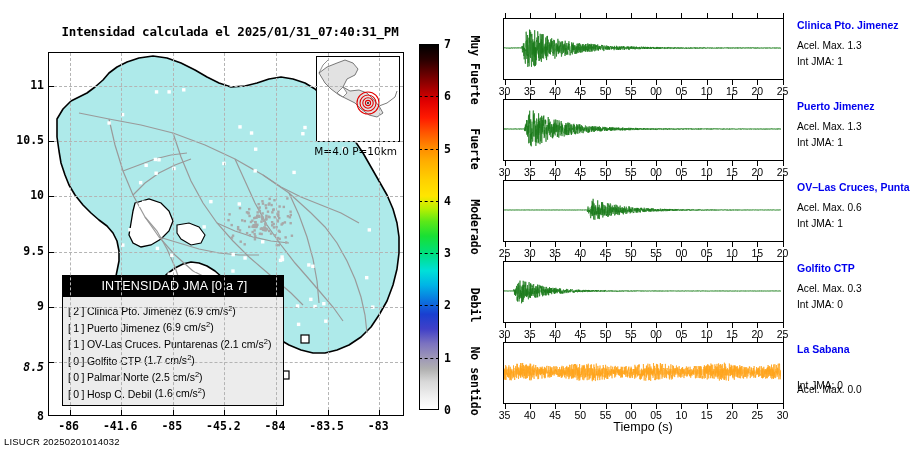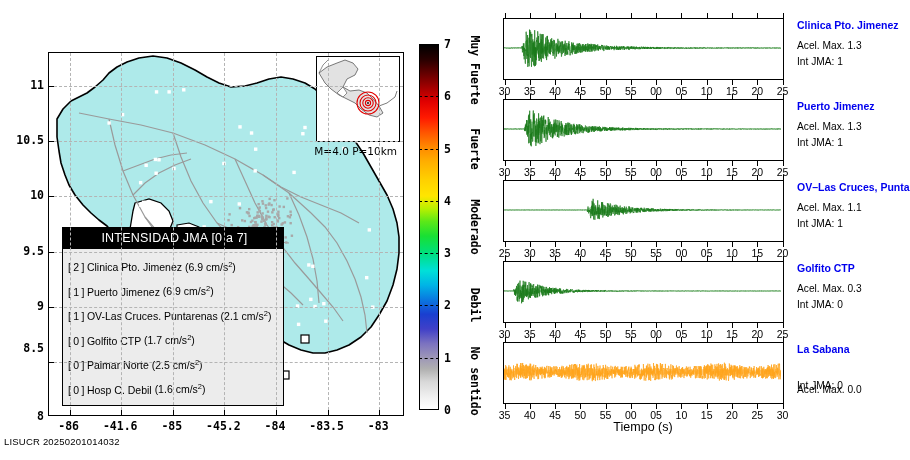--- a/index.html
+++ b/index.html
@@ -80,21 +80,21 @@
     background: #000; color: #fff;
     text-align: center;
     font-size: 12.5px; padding: 3px 0 4px 3px;
     letter-spacing: 0.2px;
     font-family: "Liberation Sans", sans-serif;
   }
   #legend-list { padding: 4px 5px 5px 5px; }
   .legend-row {
     font-family: "Liberation Sans", sans-serif;
     font-size: 10.5px; color: #000;
-    line-height: 22px; white-space: nowrap;
+    line-height: 14px; white-space: nowrap;
   }
   .legend-row .lvl { letter-spacing: -0.3px; }
   .legend-row sup { font-size: 7.5px; }
 
   
   #colorbar {
     position: absolute; left: 419px; top: 44px;
     width: 20px; height: 366px;
     border: 1.2px solid #000;
     background: linear-gradient(to top,
@@ -174,20 +174,21 @@
     transform: translateX(-50%);
     font-family: "Liberation Sans", sans-serif;
     font-size: 12.5px; color: #000;
   }
 </style>
 </head>
 <body>
 
 <div id="page">
 
+  <div id="map-title">Intensidad calculada el 2025/01/31_07:40:31_PM</div>
 
   <div id="map-frame">
     <svg id="map-svg" width="352" height="360" viewBox="0 0 352 360" style="position:absolute;left:0;top:0;">
         <path d="M8,66 L14,56 L22,48 L30,44 L38,40 L46,34 L54,27 L60,20 L68,14 L78,9 L90,5 L104,3 L118,5 L132,10 L146,17 L158,24 L170,30 L182,34 L196,33 L208,30 L220,26 L232,24 L244,26 L256,30 L266,36 L274,44 L282,54 L290,64 L298,76 L306,88 L314,100 L322,114 L330,128 L338,142 L344,156 L348,170 L350,184 L350,200 L348,216 L344,232 L338,248 L330,262 L322,274 L312,284 L300,292 L288,297 L276,300 L264,300 L252,297 L240,292 L228,285 L216,276 L206,266 L198,255 L190,244 L182,234 L174,225 L166,218 L158,213 L150,210 L142,209 L134,211 L126,215 L118,221 L110,228 L102,236 L96,244 L90,250 L84,254 L78,255 L72,252 L68,246 L66,238 L66,228 L68,218 L70,208 L70,198 L68,188 L64,180 L58,173 L50,167 L42,160 L34,152 L26,142 L20,132 L16,122 L12,110 L10,98 L8,84 Z" fill="#aeeaea" stroke="#000" stroke-width="1.6" stroke-linejoin="round"></path>
         <path d="M86,150 L100,146 L112,150 L120,158 L124,168 L120,178 L112,186 L102,192 L92,194 L84,190 L80,182 L82,170 L84,158 Z" fill="#ffffff" stroke="#000" stroke-width="1.3"></path>
         <path d="M128,172 L140,170 L150,174 L156,182 L152,190 L142,192 L132,186 L128,180 Z" fill="#ffffff" stroke="#000" stroke-width="1.1"></path>
         <path d="M30,60 L60,66 L92,72 L124,80 L156,92 L186,106 L214,122 L240,140 L262,160" fill="none" stroke="#9a9a9a" stroke-width="1.2"></path>
         <path d="M60,66 L66,92 L74,118 L84,142 L96,164 L110,184 L126,202 L144,218" fill="none" stroke="#9a9a9a" stroke-width="1.2"></path>
         <path d="M124,80 L132,104 L142,128 L154,150 L168,170 L184,188 L200,204" fill="none" stroke="#9a9a9a" stroke-width="1.2"></path>
         <path d="M186,106 L196,128 L206,150 L218,172 L232,192 L246,210 L260,226" fill="none" stroke="#9a9a9a" stroke-width="1.2"></path>
@@ -471,21 +472,21 @@
 
   <div id="map-ticks">
       <div class="tick-label-x" style="left: 68.6377px;">-86</div>
       <div class="tick-label-x" style="left: 120.232px;">-41.6</div>
       <div class="tick-label-x" style="left: 171.826px;">-85</div>
       <div class="tick-label-x" style="left: 223.42px;">-45.2</div>
       <div class="tick-label-x" style="left: 275.014px;">-84</div>
       <div class="tick-label-x" style="left: 326.609px;">-83.5</div>
       <div class="tick-label-x" style="left: 378.203px;">-83</div>
       <div class="tick-label-y" style="top: 416px;">8</div>
-      <div class="tick-label-y" style="top: 348px;">8.5</div>
+      <div class="tick-label-y" style="top: 367px; font-style: italic;">8.5</div>
       <div class="tick-label-y" style="top: 305.697px;">9</div>
       <div class="tick-label-y" style="top: 250.545px;">9.5</div>
       <div class="tick-label-y" style="top: 195.394px;">10</div>
       <div class="tick-label-y" style="top: 140.242px;">10.5</div>
       <div class="tick-label-y" style="top: 85.0909px;">11</div>
     </div>
 
   <div id="colorbar"></div>
   <div id="colorbar-labels">
       <div class="cb-num" style="top: 410px;">0</div>
@@ -650,21 +651,21 @@
       <div class="wf-xlabel" style="left: 580.318px; top: 247px;">40</div>
       <div class="wf-xlabel" style="left: 605.591px; top: 247px;">45</div>
       <div class="wf-xlabel" style="left: 630.864px; top: 247px;">50</div>
       <div class="wf-xlabel" style="left: 656.136px; top: 247px;">55</div>
       <div class="wf-xlabel" style="left: 681.409px; top: 247px;">00</div>
       <div class="wf-xlabel" style="left: 706.682px; top: 247px;">05</div>
       <div class="wf-xlabel" style="left: 731.955px; top: 247px;">10</div>
       <div class="wf-xlabel" style="left: 757.227px; top: 247px;">15</div>
       <div class="wf-xlabel" style="left: 782.5px; top: 247px;">20</div>
       <div class="wf-name" style="top: 181px;">OV–Las Cruces, Puntar</div>
-      <div class="wf-meta" style="top: 202px;">Acel. Max. 1.1</div>
+      <div class="wf-meta" style="top: 202px;">Acel. Max. 0.6</div>
       <div class="wf-meta" style="top: 218px;">Int JMA: 1</div>
       <div class="wf-panel" style="top: 261px; height: 62px;">
         <svg width="277" height="58" viewBox="0 0 277 58" style="display: block;">
           <path d="M0.0,29.1L0.2,29.0L0.4,29.0L0.6,29.0L0.8,28.9L1.0,29.0L1.2,28.9L1.4,29.0L1.6,28.9L1.8,29.0L2.0,29.1L2.2,29.0L2.4,28.9L2.6,29.1L2.8,28.9L3.0,29.1L3.2,29.1L3.4,29.0L3.6,29.0L3.8,29.0L4.0,29.0L4.2,29.1L4.4,29.0L4.6,29.0L4.8,29.0L4.9,28.9L5.1,29.0L5.3,28.9L5.5,29.0L5.7,28.9L5.9,28.9L6.1,29.0L6.3,29.1L6.5,29.0L6.7,29.0L6.9,28.9L7.1,29.0L7.3,29.0L7.5,29.0L7.7,29.1L7.9,29.0L8.1,29.1L8.3,29.1L8.5,29.0L8.7,29.0L8.9,29.0L9.1,29.1L9.3,29.0L9.5,28.9L9.7,29.3L9.9,29.8L10.1,29.1L10.3,28.7L10.5,29.1L10.7,29.8L10.9,30.4L11.1,28.1L11.3,27.3L11.5,26.4L11.7,30.5L11.9,27.4L12.1,31.3L12.3,30.3L12.5,26.6L12.7,30.9L12.9,25.2L13.1,26.1L13.3,31.6L13.5,29.1L13.7,25.6L13.9,31.2L14.1,29.1L14.3,27.7L14.5,31.6L14.7,24.9L14.8,27.3L15.0,23.4L15.2,28.9L15.4,24.0L15.6,34.4L15.8,30.3L16.0,23.5L16.2,29.1L16.4,29.3L16.6,30.5L16.8,28.0L17.0,23.7L17.2,31.8L17.4,25.0L17.6,31.0L17.8,33.5L18.0,24.8L18.2,29.7L18.4,31.0L18.6,30.4L18.8,24.6L19.0,24.7L19.2,25.0L19.4,25.8L19.6,33.0L19.8,27.7L20.0,27.4L20.2,29.1L20.4,28.5L20.6,33.4L20.8,31.3L21.0,33.0L21.2,27.4L21.4,33.1L21.6,25.8L21.8,26.3L22.0,33.1L22.2,27.5L22.4,30.2L22.6,32.0L22.8,33.2L23.0,29.0L23.2,31.0L23.4,29.4L23.6,25.8L23.8,32.6L24.0,31.0L24.2,32.7L24.4,29.2L24.6,28.1L24.7,32.3L24.9,26.8L25.1,31.3L25.3,30.0L25.5,28.8L25.7,27.5L25.9,26.9L26.1,31.7L26.3,27.5L26.5,30.9L26.7,31.1L26.9,28.6L27.1,26.2L27.3,29.8L27.5,26.9L27.7,26.3L27.9,28.5L28.1,30.0L28.3,27.2L28.5,26.5L28.7,29.4L28.9,32.2L29.1,32.2L29.3,31.6L29.5,31.8L29.7,31.2L29.9,29.3L30.1,28.5L30.3,26.2L30.5,25.9L30.7,30.5L30.9,30.5L31.1,27.0L31.3,27.7L31.5,30.2L31.7,28.3L31.9,27.4L32.1,26.9L32.3,28.3L32.5,30.7L32.7,31.8L32.9,29.7L33.1,27.3L33.3,26.8L33.5,30.3L33.7,27.8L33.9,28.0L34.1,28.0L34.3,28.2L34.5,27.2L34.6,29.0L34.8,30.8L35.0,31.5L35.2,31.2L35.4,30.5L35.6,28.4L35.8,30.1L36.0,29.6L36.2,28.0L36.4,27.6L36.6,29.5L36.8,30.0L37.0,29.9L37.2,29.0L37.4,30.0L37.6,27.3L37.8,26.7L38.0,28.7L38.2,27.1L38.4,28.5L38.6,27.1L38.8,30.4L39.0,30.5L39.2,28.7L39.4,29.1L39.6,29.0L39.8,29.8L40.0,29.0L40.2,28.2L40.4,30.7L40.6,29.9L40.8,28.5L41.0,30.2L41.2,27.3L41.4,29.0L41.6,30.5L41.8,28.8L42.0,29.5L42.2,28.0L42.4,28.7L42.6,27.9L42.8,28.8L43.0,29.5L43.2,30.9L43.4,28.1L43.6,30.2L43.8,28.3L44.0,27.3L44.2,30.2L44.4,29.1L44.5,28.1L44.7,29.2L44.9,27.7L45.1,30.3L45.3,28.9L45.5,27.5L45.7,29.9L45.9,30.7L46.1,28.8L46.3,30.6L46.5,28.4L46.7,30.2L46.9,30.3L47.1,29.6L47.3,29.6L47.5,28.6L47.7,28.6L47.9,30.1L48.1,29.3L48.3,29.8L48.5,28.0L48.7,28.1L48.9,29.5L49.1,29.1L49.3,28.2L49.5,30.5L49.7,27.5L49.9,29.8L50.1,29.9L50.3,29.1L50.5,28.2L50.7,29.4L50.9,28.6L51.1,28.8L51.3,29.3L51.5,29.2L51.7,27.8L51.9,28.3L52.1,29.2L52.3,30.2L52.5,28.0L52.7,27.9L52.9,27.8L53.1,28.5L53.3,30.1L53.5,30.1L53.7,28.6L53.9,29.5L54.1,28.9L54.3,29.6L54.4,28.0L54.6,29.2L54.8,29.5L55.0,29.4L55.2,28.3L55.4,28.3L55.6,30.0L55.8,28.5L56.0,29.6L56.2,30.1L56.4,29.8L56.6,28.5L56.8,28.2L57.0,29.6L57.2,29.9L57.4,28.5L57.6,29.9L57.8,29.2L58.0,28.6L58.2,28.2L58.4,28.4L58.6,28.3L58.8,29.3L59.0,28.7L59.2,28.3L59.4,29.0L59.6,29.3L59.8,28.1L60.0,28.7L60.2,29.6L60.4,28.1L60.6,28.5L60.8,29.8L61.0,28.7L61.2,29.0L61.4,29.4L61.6,28.4L61.8,28.5L62.0,29.0L62.2,29.1L62.4,28.3L62.6,29.2L62.8,29.9L63.0,28.7L63.2,28.4L63.4,28.4L63.6,28.8L63.8,28.5L64.0,29.3L64.2,28.7L64.3,29.3L64.5,29.2L64.7,28.8L64.9,28.8L65.1,29.4L65.3,28.4L65.5,28.3L65.7,29.3L65.9,28.2L66.1,28.4L66.3,28.7L66.5,29.2L66.7,28.7L66.9,28.6L67.1,28.6L67.3,28.5L67.5,28.4L67.7,29.0L67.9,29.1L68.1,29.0L68.3,29.2L68.5,29.5L68.7,29.7L68.9,28.9L69.1,29.5L69.3,29.0L69.5,28.5L69.7,29.7L69.9,29.6L70.1,29.7L70.3,28.6L70.5,28.6L70.7,28.9L70.9,29.4L71.1,28.8L71.3,29.7L71.5,28.7L71.7,28.6L71.9,29.5L72.1,28.9L72.3,28.8L72.5,29.0L72.7,29.0L72.9,28.4L73.1,29.2L73.3,29.3L73.5,29.2L73.7,29.1L73.9,29.1L74.1,28.9L74.2,29.0L74.4,28.5L74.6,29.2L74.8,29.2L75.0,29.0L75.2,28.9L75.4,29.0L75.6,29.2L75.8,28.6L76.0,28.6L76.2,28.8L76.4,28.6L76.6,28.6L76.8,29.1L77.0,28.6L77.2,29.5L77.4,29.3L77.6,28.8L77.8,28.6L78.0,29.0L78.2,29.4L78.4,29.0L78.6,29.1L78.8,28.9L79.0,29.4L79.2,29.0L79.4,28.9L79.6,28.8L79.8,29.2L80.0,29.4L80.2,29.2L80.4,29.1L80.6,28.5L80.8,29.4L81.0,29.2L81.2,28.6L81.4,28.9L81.6,29.1L81.8,29.1L82.0,28.7L82.2,29.2L82.4,28.8L82.6,28.7L82.8,28.5L83.0,28.7L83.2,28.5L83.4,29.2L83.6,29.4L83.8,28.8L84.0,29.4L84.1,29.1L84.3,28.7L84.5,29.3L84.7,28.9L84.9,28.9L85.1,29.4L85.3,29.4L85.5,29.2L85.7,29.0L85.9,28.9L86.1,29.2L86.3,29.2L86.5,28.9L86.7,29.3L86.9,28.8L87.1,28.8L87.3,28.9L87.5,29.1L87.7,29.0L87.9,28.7L88.1,29.2L88.3,28.7L88.5,29.2L88.7,29.0L88.9,29.1L89.1,29.0L89.3,28.9L89.5,28.9L89.7,29.1L89.9,28.8L90.1,29.0L90.3,29.2L90.5,28.8L90.7,29.0L90.9,28.7L91.1,28.9L91.3,28.9L91.5,29.0L91.7,28.7L91.9,29.0L92.1,28.7L92.3,29.2L92.5,28.8L92.7,29.2L92.9,29.2L93.1,28.9L93.3,28.8L93.5,29.0L93.7,28.9L93.9,29.0L94.0,29.0L94.2,29.0L94.4,28.7L94.6,28.7L94.8,29.2L95.0,29.3L95.2,28.9L95.4,29.3L95.6,29.0L95.8,29.1L96.0,29.2L96.2,29.0L96.4,28.7L96.6,29.0L96.8,28.8L97.0,28.8L97.2,29.1L97.4,28.9L97.6,29.3L97.8,28.8L98.0,28.9L98.2,29.0L98.4,29.1L98.6,28.8L98.8,28.9L99.0,28.8L99.2,28.7L99.4,29.2L99.6,29.1L99.8,28.9L100.0,28.8L100.2,29.1L100.4,28.8L100.6,29.2L100.8,29.2L101.0,28.8L101.2,28.9L101.4,29.0L101.6,29.1L101.8,29.0L102.0,28.8L102.2,28.9L102.4,29.2L102.6,29.1L102.8,29.1L103.0,29.1L103.2,29.1L103.4,29.1L103.6,29.2L103.8,29.2L103.9,29.2L104.1,28.9L104.3,29.2L104.5,28.9L104.7,28.9L104.9,29.1L105.1,29.0L105.3,29.0L105.5,29.0L105.7,29.1L105.9,28.9L106.1,28.8L106.3,28.9L106.5,28.8L106.7,28.8L106.9,29.0L107.1,29.2L107.3,29.2L107.5,29.0L107.7,28.8L107.9,29.2L108.1,29.1L108.3,29.0L108.5,29.1L108.7,28.8L108.9,28.8L109.1,28.9L109.3,29.0L109.5,29.2L109.7,29.1L109.9,29.0L110.1,29.2L110.3,28.8L110.5,29.1L110.7,29.2L110.9,28.9L111.1,28.9L111.3,28.9L111.5,29.2L111.7,29.1L111.9,29.1L112.1,29.1L112.3,29.2L112.5,28.9L112.7,29.2L112.9,28.8L113.1,29.2L113.3,29.2L113.5,29.0L113.7,28.9L113.8,29.0L114.0,28.9L114.2,29.0L114.4,29.0L114.6,29.1L114.8,29.0L115.0,28.9L115.2,29.1L115.4,28.9L115.6,28.9L115.8,28.8L116.0,29.0L116.2,29.1L116.4,29.1L116.6,29.2L116.8,29.1L117.0,28.9L117.2,29.1L117.4,29.1L117.6,28.8L117.8,29.0L118.0,28.9L118.2,28.9L118.4,29.2L118.6,29.1L118.8,29.1L119.0,28.9L119.2,29.2L119.4,29.0L119.6,28.9L119.8,28.8L120.0,28.8L120.2,28.9L120.4,29.0L120.6,29.1L120.8,29.0L121.0,29.1L121.2,28.8L121.4,29.0L121.6,28.9L121.8,29.1L122.0,29.0L122.2,28.9L122.4,29.1L122.6,28.9L122.8,28.9L123.0,29.0L123.2,29.1L123.4,29.0L123.6,29.0L123.7,29.0L123.9,29.0L124.1,29.1L124.3,29.1L124.5,29.0L124.7,29.0L124.9,28.9L125.1,29.1L125.3,29.1L125.5,29.0L125.7,28.9L125.9,29.1L126.1,29.1L126.3,29.1L126.5,29.0L126.7,29.0L126.9,29.0L127.1,29.0L127.3,28.9L127.5,29.1L127.7,29.1L127.9,29.1L128.1,29.0L128.3,29.0L128.5,29.1L128.7,29.0L128.9,29.1L129.1,29.1L129.3,29.0L129.5,29.0L129.7,28.9L129.9,29.1L130.1,29.0L130.3,29.0L130.5,28.9L130.7,28.9L130.9,29.1L131.1,28.9L131.3,29.1L131.5,28.9L131.7,29.0L131.9,28.9L132.1,29.0L132.3,28.9L132.5,28.9L132.7,29.0L132.9,29.0L133.1,29.1L133.3,28.9L133.5,28.9L133.6,29.0L133.8,28.9L134.0,29.1L134.2,29.0L134.4,29.0L134.6,29.0L134.8,28.9L135.0,28.9L135.2,28.9L135.4,29.1L135.6,29.1L135.8,28.9L136.0,29.1L136.2,29.0L136.4,29.0L136.6,29.1L136.8,29.1L137.0,29.0L137.2,29.1L137.4,29.1L137.6,29.0L137.8,28.9L138.0,29.1L138.2,28.9L138.4,28.9L138.6,29.0L138.8,29.1L139.0,28.9L139.2,28.9L139.4,29.1L139.6,29.0L139.8,28.9L140.0,28.9L140.2,28.9L140.4,29.0L140.6,28.9L140.8,29.0L141.0,29.1L141.2,28.9L141.4,29.1L141.6,29.0L141.8,28.9L142.0,29.1L142.2,29.0L142.4,29.1L142.6,29.1L142.8,29.0L143.0,29.1L143.2,29.0L143.4,29.0L143.5,28.9L143.7,28.9L143.9,29.1L144.1,28.9L144.3,29.1L144.5,29.1L144.7,29.0L144.9,29.0L145.1,28.9L145.3,29.1L145.5,29.0L145.7,29.1L145.9,29.0L146.1,29.1L146.3,29.0L146.5,29.0L146.7,28.9L146.9,29.0L147.1,29.1L147.3,29.0L147.5,29.0L147.7,29.0L147.9,29.1L148.1,29.1L148.3,29.1L148.5,28.9L148.7,29.0L148.9,28.9L149.1,29.1L149.3,29.0L149.5,29.0L149.7,29.1L149.9,29.1L150.1,29.1L150.3,29.0L150.5,29.1L150.7,29.0L150.9,28.9L151.1,28.9L151.3,29.0L151.5,28.9L151.7,29.1L151.9,28.9L152.1,28.9L152.3,29.0L152.5,28.9L152.7,29.0L152.9,29.0L153.1,29.0L153.3,29.1L153.4,28.9L153.6,29.1L153.8,29.1L154.0,28.9L154.2,29.0L154.4,28.9L154.6,29.0L154.8,29.0L155.0,29.0L155.2,29.1L155.4,29.0L155.6,28.9L155.8,29.1L156.0,29.1L156.2,29.1L156.4,29.0L156.6,28.9L156.8,29.0L157.0,29.1L157.2,29.1L157.4,29.0L157.6,28.9L157.8,29.0L158.0,29.0L158.2,29.0L158.4,28.9L158.6,29.0L158.8,29.0L159.0,28.9L159.2,28.9L159.4,29.0L159.6,29.0L159.8,29.0L160.0,29.0L160.2,29.0L160.4,29.1L160.6,28.9L160.8,29.0L161.0,29.0L161.2,29.0L161.4,29.0L161.6,28.9L161.8,29.0L162.0,28.9L162.2,29.1L162.4,29.1L162.6,29.1L162.8,28.9L163.0,29.0L163.2,29.0L163.3,29.0L163.5,29.1L163.7,29.0L163.9,29.0L164.1,28.9L164.3,28.9L164.5,28.9L164.7,28.9L164.9,29.1L165.1,29.0L165.3,29.0L165.5,29.0L165.7,29.1L165.9,28.9L166.1,29.1L166.3,29.0L166.5,28.9L166.7,29.1L166.9,29.0L167.1,29.0L167.3,28.9L167.5,29.0L167.7,29.0L167.9,29.1L168.1,29.0L168.3,29.0L168.5,29.1L168.7,29.0L168.9,29.0L169.1,29.0L169.3,29.1L169.5,29.1L169.7,29.0L169.9,29.0L170.1,29.0L170.3,29.1L170.5,29.0L170.7,29.1L170.9,29.0L171.1,29.1L171.3,29.0L171.5,29.0L171.7,28.9L171.9,29.1L172.1,28.9L172.3,29.0L172.5,29.1L172.7,29.1L172.9,29.1L173.1,28.9L173.2,29.0L173.4,28.9L173.6,29.0L173.8,29.0L174.0,29.0L174.2,28.9L174.4,29.0L174.6,29.0L174.8,29.0L175.0,29.0L175.2,29.0L175.4,29.0L175.6,29.1L175.8,29.0L176.0,29.0L176.2,29.0L176.4,29.0L176.6,29.1L176.8,28.9L177.0,28.9L177.2,29.1L177.4,29.0L177.6,29.1L177.8,29.0L178.0,29.1L178.2,29.1L178.4,29.0L178.6,28.9L178.8,28.9L179.0,29.0L179.2,29.0L179.4,29.0L179.6,29.0L179.8,28.9L180.0,29.0L180.2,29.1L180.4,29.0L180.6,29.1L180.8,29.1L181.0,29.0L181.2,28.9L181.4,29.0L181.6,29.1L181.8,29.1L182.0,29.0L182.2,29.0L182.4,29.0L182.6,29.0L182.8,29.1L183.0,28.9L183.1,28.9L183.3,29.0L183.5,29.1L183.7,28.9L183.9,28.9L184.1,28.9L184.3,29.1L184.5,28.9L184.7,28.9L184.9,28.9L185.1,28.9L185.3,28.9L185.5,29.0L185.7,29.1L185.9,29.1L186.1,29.0L186.3,29.0L186.5,29.1L186.7,28.9L186.9,29.1L187.1,29.0L187.3,29.0L187.5,29.0L187.7,29.0L187.9,28.9L188.1,29.0L188.3,29.0L188.5,29.1L188.7,29.1L188.9,29.0L189.1,29.1L189.3,28.9L189.5,29.0L189.7,29.1L189.9,29.0L190.1,29.0L190.3,29.1L190.5,29.0L190.7,29.1L190.9,29.0L191.1,29.0L191.3,29.0L191.5,29.1L191.7,29.0L191.9,29.0L192.1,29.0L192.3,28.9L192.5,29.0L192.7,29.0L192.9,29.1L193.0,29.0L193.2,28.9L193.4,29.0L193.6,29.0L193.8,29.1L194.0,29.0L194.2,29.0L194.4,28.9L194.6,29.0L194.8,29.0L195.0,28.9L195.2,29.0L195.4,29.0L195.6,28.9L195.8,29.1L196.0,29.0L196.2,29.0L196.4,29.0L196.6,29.1L196.8,29.0L197.0,29.0L197.2,29.1L197.4,29.0L197.6,29.0L197.8,29.0L198.0,29.0L198.2,29.0L198.4,29.0L198.6,29.0L198.8,29.0L199.0,29.0L199.2,29.1L199.4,29.0L199.6,29.0L199.8,29.0L200.0,29.0L200.2,29.0L200.4,29.0L200.6,29.0L200.8,29.0L201.0,29.1L201.2,29.0L201.4,29.0L201.6,28.9L201.8,28.9L202.0,28.9L202.2,29.0L202.4,29.0L202.6,29.0L202.8,29.0L202.9,29.1L203.1,29.0L203.3,29.0L203.5,29.0L203.7,29.0L203.9,29.0L204.1,29.1L204.3,29.1L204.5,28.9L204.7,29.0L204.9,28.9L205.1,29.1L205.3,29.0L205.5,29.1L205.7,29.0L205.9,29.1L206.1,29.0L206.3,28.9L206.5,29.0L206.7,29.0L206.9,29.1L207.1,29.0L207.3,29.0L207.5,29.0L207.7,29.0L207.9,29.0L208.1,28.9L208.3,29.0L208.5,29.0L208.7,29.0L208.9,29.0L209.1,29.0L209.3,29.0L209.5,29.1L209.7,29.0L209.9,29.0L210.1,28.9L210.3,29.1L210.5,29.0L210.7,29.0L210.9,29.0L211.1,29.0L211.3,29.0L211.5,29.0L211.7,29.0L211.9,29.0L212.1,28.9L212.3,29.0L212.5,29.0L212.7,29.0L212.8,29.0L213.0,28.9L213.2,29.0L213.4,29.0L213.6,29.0L213.8,29.0L214.0,29.0L214.2,29.0L214.4,29.0L214.6,29.0L214.8,29.0L215.0,28.9L215.2,28.9L215.4,28.9L215.6,29.0L215.8,29.1L216.0,28.9L216.2,29.1L216.4,29.0L216.6,29.0L216.8,29.0L217.0,29.0L217.2,29.0L217.4,28.9L217.6,29.0L217.8,29.0L218.0,29.0L218.2,28.9L218.4,29.0L218.6,29.1L218.8,29.1L219.0,29.0L219.2,29.0L219.4,29.0L219.6,29.1L219.8,28.9L220.0,29.0L220.2,29.0L220.4,29.0L220.6,29.0L220.8,29.0L221.0,29.0L221.2,29.1L221.4,29.0L221.6,29.1L221.8,29.0L222.0,29.0L222.2,29.0L222.4,29.0L222.6,29.0L222.7,29.1L222.9,28.9L223.1,29.0L223.3,29.1L223.5,29.1L223.7,29.0L223.9,28.9L224.1,29.0L224.3,29.1L224.5,29.0L224.7,29.0L224.9,29.1L225.1,29.0L225.3,29.0L225.5,29.1L225.7,29.0L225.9,29.0L226.1,29.0L226.3,28.9L226.5,28.9L226.7,29.0L226.9,29.0L227.1,29.0L227.3,29.0L227.5,29.0L227.7,29.0L227.9,29.0L228.1,28.9L228.3,28.9L228.5,29.0L228.7,28.9L228.9,29.1L229.1,28.9L229.3,28.9L229.5,29.0L229.7,29.0L229.9,29.0L230.1,29.0L230.3,29.0L230.5,29.0L230.7,29.0L230.9,29.1L231.1,29.0L231.3,29.0L231.5,29.0L231.7,28.9L231.9,29.0L232.1,28.9L232.3,28.9L232.5,28.9L232.6,29.1L232.8,29.1L233.0,28.9L233.2,29.0L233.4,28.9L233.6,28.9L233.8,29.0L234.0,29.0L234.2,29.0L234.4,29.1L234.6,29.1L234.8,28.9L235.0,29.0L235.2,28.9L235.4,29.0L235.6,29.0L235.8,29.0L236.0,29.1L236.2,29.0L236.4,29.0L236.6,29.0L236.8,29.0L237.0,29.0L237.2,28.9L237.4,29.0L237.6,29.0L237.8,29.0L238.0,29.1L238.2,29.1L238.4,29.1L238.6,29.0L238.8,28.9L239.0,29.0L239.2,29.0L239.4,28.9L239.6,29.0L239.8,29.1L240.0,28.9L240.2,29.0L240.4,29.0L240.6,29.0L240.8,29.1L241.0,28.9L241.2,28.9L241.4,29.0L241.6,28.9L241.8,29.0L242.0,29.0L242.2,29.0L242.4,28.9L242.5,29.0L242.7,29.0L242.9,29.1L243.1,28.9L243.3,29.0L243.5,29.1L243.7,29.1L243.9,29.0L244.1,29.0L244.3,29.1L244.5,29.0L244.7,29.0L244.9,29.0L245.1,29.0L245.3,29.0L245.5,29.1L245.7,29.0L245.9,29.0L246.1,29.0L246.3,29.0L246.5,29.0L246.7,29.0L246.9,28.9L247.1,29.1L247.3,28.9L247.5,29.1L247.7,29.1L247.9,28.9L248.1,28.9L248.3,29.0L248.5,29.0L248.7,29.0L248.9,29.0L249.1,29.1L249.3,29.0L249.5,29.0L249.7,29.0L249.9,29.0L250.1,29.0L250.3,28.9L250.5,29.0L250.7,28.9L250.9,29.0L251.1,29.0L251.3,29.0L251.5,29.0L251.7,29.0L251.9,28.9L252.1,29.0L252.3,29.1L252.4,29.0L252.6,29.0L252.8,29.0L253.0,29.0L253.2,29.0L253.4,29.0L253.6,29.0L253.8,29.1L254.0,29.0L254.2,29.0L254.4,29.0L254.6,29.0L254.8,29.0L255.0,29.0L255.2,29.0L255.4,28.9L255.6,29.0L255.8,29.1L256.0,29.0L256.2,29.0L256.4,29.1L256.6,28.9L256.8,29.1L257.0,28.9L257.2,28.9L257.4,29.0L257.6,29.1L257.8,29.0L258.0,29.1L258.2,29.1L258.4,29.0L258.6,29.1L258.8,29.0L259.0,28.9L259.2,29.0L259.4,29.0L259.6,29.1L259.8,29.0L260.0,29.0L260.2,29.1L260.4,28.9L260.6,29.0L260.8,29.0L261.0,29.0L261.2,29.1L261.4,29.0L261.6,29.0L261.8,28.9L262.0,29.0L262.2,29.0L262.3,29.0L262.5,29.1L262.7,28.9L262.9,29.0L263.1,29.0L263.3,29.0L263.5,29.0L263.7,28.9L263.9,29.1L264.1,29.0L264.3,29.1L264.5,29.0L264.7,29.0L264.9,29.0L265.1,29.0L265.3,29.0L265.5,29.1L265.7,29.0L265.9,29.0L266.1,29.0L266.3,29.1L266.5,28.9L266.7,29.0L266.9,29.1L267.1,29.0L267.3,29.0L267.5,29.0L267.7,29.0L267.9,29.1L268.1,29.1L268.3,29.0L268.5,29.0L268.7,29.1L268.9,29.0L269.1,29.0L269.3,29.0L269.5,28.9L269.7,29.1L269.9,29.0L270.1,28.9L270.3,28.9L270.5,29.0L270.7,29.1L270.9,29.0L271.1,29.1L271.3,29.1L271.5,28.9L271.7,29.0L271.9,29.0L272.1,29.0L272.2,29.0L272.4,28.9L272.6,29.0L272.8,29.0L273.0,28.9L273.2,29.0L273.4,29.0L273.6,29.0L273.8,29.0L274.0,28.9L274.2,29.0L274.4,29.0L274.6,29.1L274.8,29.1L275.0,29.0L275.2,29.0L275.4,29.0L275.6,29.0L275.8,29.0L276.0,29.0L276.2,29.0L276.4,29.1L276.6,29.1L276.8,29.1L277.0,29.0" fill="none" stroke="#7fbf7f" stroke-width="0.8"></path>
           <path d="M0.0,29.2L0.2,28.9L0.4,28.8L0.6,29.2L0.8,28.8L1.0,28.8L1.2,28.8L1.4,29.1L1.6,29.1L1.8,29.1L2.0,28.9L2.2,29.0L2.4,28.9L2.6,29.0L2.8,29.1L3.0,28.8L3.2,29.1L3.4,29.1L3.6,29.0L3.8,29.2L4.0,29.0L4.2,29.1L4.4,29.1L4.6,29.1L4.8,29.1L4.9,29.0L5.1,29.0L5.3,28.8L5.5,29.0L5.7,28.9L5.9,29.2L6.1,29.0L6.3,29.0L6.5,28.8L6.7,29.1L6.9,29.1L7.1,29.1L7.3,28.9L7.5,28.8L7.7,29.1L7.9,29.1L8.1,28.8L8.3,28.8L8.5,29.1L8.7,29.1L8.9,29.0L9.1,29.2L9.3,29.0L9.5,28.9L9.7,27.3L9.9,28.1L10.1,29.0L10.3,28.4L10.5,32.7L10.7,28.2L10.9,28.3L11.1,32.6L11.3,27.3L11.5,33.9L11.7,28.7L11.9,32.8L12.1,31.1L12.3,28.8L12.5,23.9L12.7,31.1L12.9,31.0L13.1,38.6L13.3,35.0L13.5,39.5L13.7,21.9L13.9,30.9L14.1,35.3L14.3,31.7L14.5,25.9L14.7,20.8L14.8,31.1L15.0,39.5L15.2,33.6L15.4,37.0L15.6,30.1L15.8,25.3L16.0,18.6L16.2,34.4L16.4,27.9L16.6,33.3L16.8,36.2L17.0,29.1L17.2,35.5L17.4,31.1L17.6,41.3L17.8,27.1L18.0,24.6L18.2,26.9L18.4,39.7L18.6,28.8L18.8,22.8L19.0,40.0L19.2,18.8L19.4,21.8L19.6,37.5L19.8,23.0L20.0,23.9L20.2,27.5L20.4,35.6L20.6,27.5L20.8,19.6L21.0,24.8L21.2,22.7L21.4,27.9L21.6,34.0L21.8,19.8L22.0,32.9L22.2,34.8L22.4,34.9L22.6,27.7L22.8,34.7L23.0,26.6L23.2,34.2L23.4,23.7L23.6,23.0L23.8,32.7L24.0,29.3L24.2,36.1L24.4,37.3L24.6,36.2L24.7,32.4L24.9,21.4L25.1,20.1L25.3,24.3L25.5,35.0L25.7,30.0L25.9,36.0L26.1,33.3L26.3,21.6L26.5,35.9L26.7,21.4L26.9,32.2L27.1,27.4L27.3,33.9L27.5,29.8L27.7,33.5L27.9,22.6L28.1,25.1L28.3,23.8L28.5,31.8L28.7,25.9L28.9,27.1L29.1,33.9L29.3,30.6L29.5,22.9L29.7,22.0L29.9,27.1L30.1,31.9L30.3,30.7L30.5,29.0L30.7,35.2L30.9,26.2L31.1,29.0L31.3,35.6L31.5,24.4L31.7,24.3L31.9,25.7L32.1,35.6L32.3,28.1L32.5,31.4L32.7,24.3L32.9,24.9L33.1,31.0L33.3,34.9L33.5,22.6L33.7,35.4L33.9,33.1L34.1,25.5L34.3,31.2L34.5,28.6L34.6,28.2L34.8,27.8L35.0,22.8L35.2,26.0L35.4,26.9L35.6,34.3L35.8,31.2L36.0,23.6L36.2,26.6L36.4,23.8L36.6,24.8L36.8,26.0L37.0,25.7L37.2,24.0L37.4,30.7L37.6,25.1L37.8,32.6L38.0,26.4L38.2,23.8L38.4,24.9L38.6,34.3L38.8,31.1L39.0,30.0L39.2,33.4L39.4,24.6L39.6,28.9L39.8,27.1L40.0,33.1L40.2,28.2L40.4,28.3L40.6,30.2L40.8,29.2L41.0,24.9L41.2,33.4L41.4,27.3L41.6,27.3L41.8,33.1L42.0,27.6L42.2,33.4L42.4,26.6L42.6,24.9L42.8,30.4L43.0,30.6L43.2,31.7L43.4,31.1L43.6,27.2L43.8,30.9L44.0,26.1L44.2,33.0L44.4,29.5L44.5,28.4L44.7,33.3L44.9,29.7L45.1,26.5L45.3,31.0L45.5,25.1L45.7,30.7L45.9,25.9L46.1,26.1L46.3,27.1L46.5,31.1L46.7,26.6L46.9,28.1L47.1,26.0L47.3,30.8L47.5,26.0L47.7,32.2L47.9,29.0L48.1,27.7L48.3,27.9L48.5,28.6L48.7,29.5L48.9,25.8L49.1,26.8L49.3,26.5L49.5,30.3L49.7,29.6L49.9,27.1L50.1,30.0L50.3,32.0L50.5,26.1L50.7,29.9L50.9,31.7L51.1,26.4L51.3,30.6L51.5,29.1L51.7,31.1L51.9,25.8L52.1,29.8L52.3,27.6L52.5,30.1L52.7,29.5L52.9,26.8L53.1,31.2L53.3,30.7L53.5,27.9L53.7,28.1L53.9,27.0L54.1,28.6L54.3,27.6L54.4,29.1L54.6,29.2L54.8,29.7L55.0,28.5L55.2,28.1L55.4,26.5L55.6,30.9L55.8,27.3L56.0,26.3L56.2,31.7L56.4,28.7L56.6,26.8L56.8,31.4L57.0,30.1L57.2,30.7L57.4,31.3L57.6,29.2L57.8,29.5L58.0,31.5L58.2,30.2L58.4,29.3L58.6,31.5L58.8,30.8L59.0,29.8L59.2,31.4L59.4,27.5L59.6,27.7L59.8,28.3L60.0,29.0L60.2,29.2L60.4,30.0L60.6,28.8L60.8,31.2L61.0,29.1L61.2,28.1L61.4,27.9L61.6,29.0L61.8,28.5L62.0,30.4L62.2,30.7L62.4,28.1L62.6,26.9L62.8,30.2L63.0,31.1L63.2,30.1L63.4,28.9L63.6,27.4L63.8,27.1L64.0,29.8L64.2,29.0L64.3,29.3L64.5,30.7L64.7,30.1L64.9,28.8L65.1,29.7L65.3,29.4L65.5,29.5L65.7,28.4L65.9,30.3L66.1,29.9L66.3,30.0L66.5,27.1L66.7,29.3L66.9,29.7L67.1,29.5L67.3,28.9L67.5,29.1L67.7,27.8L67.9,27.2L68.1,27.4L68.3,27.2L68.5,28.3L68.7,28.8L68.9,30.2L69.1,30.6L69.3,28.9L69.5,29.7L69.7,30.5L69.9,29.2L70.1,30.2L70.3,30.7L70.5,30.0L70.7,29.5L70.9,29.9L71.1,28.3L71.3,28.5L71.5,29.5L71.7,30.0L71.9,28.2L72.1,29.6L72.3,27.8L72.5,29.6L72.7,29.2L72.9,29.4L73.1,29.7L73.3,29.6L73.5,30.3L73.7,28.3L73.9,27.7L74.1,29.0L74.2,30.0L74.4,29.0L74.6,27.7L74.8,29.3L75.0,27.9L75.2,29.9L75.4,28.4L75.6,29.8L75.8,27.9L76.0,28.1L76.2,29.1L76.4,30.1L76.6,29.5L76.8,29.7L77.0,29.9L77.2,29.7L77.4,29.7L77.6,30.0L77.8,28.6L78.0,29.6L78.2,29.0L78.4,28.6L78.6,30.2L78.8,28.5L79.0,29.0L79.2,28.2L79.4,27.9L79.6,28.8L79.8,29.7L80.0,28.1L80.2,28.4L80.4,29.8L80.6,29.3L80.8,28.5L81.0,29.7L81.2,28.3L81.4,27.9L81.6,28.8L81.8,29.6L82.0,28.9L82.2,29.5L82.4,28.5L82.6,28.0L82.8,28.6L83.0,28.1L83.2,28.9L83.4,28.2L83.6,29.8L83.8,29.8L84.0,29.7L84.1,28.4L84.3,28.1L84.5,28.0L84.7,29.6L84.9,28.0L85.1,29.7L85.3,29.5L85.5,28.6L85.7,28.1L85.9,29.5L86.1,28.8L86.3,29.6L86.5,28.8L86.7,29.1L86.9,29.6L87.1,29.8L87.3,28.5L87.5,29.3L87.7,29.5L87.9,28.2L88.1,28.4L88.3,29.1L88.5,29.4L88.7,28.3L88.9,29.2L89.1,29.6L89.3,28.2L89.5,29.0L89.7,28.3L89.9,28.6L90.1,28.9L90.3,29.6L90.5,29.5L90.7,29.1L90.9,28.7L91.1,29.4L91.3,28.2L91.5,28.8L91.7,28.2L91.9,29.4L92.1,28.2L92.3,28.7L92.5,29.4L92.7,28.2L92.9,29.5L93.1,29.1L93.3,29.6L93.5,28.6L93.7,28.5L93.9,28.9L94.0,28.3L94.2,29.5L94.4,29.1L94.6,28.3L94.8,28.6L95.0,28.7L95.2,28.9L95.4,29.2L95.6,29.1L95.8,29.1L96.0,29.0L96.2,29.7L96.4,28.7L96.6,28.3L96.8,29.7L97.0,29.3L97.2,28.4L97.4,29.1L97.6,28.8L97.8,28.7L98.0,29.1L98.2,29.4L98.4,29.6L98.6,29.2L98.8,28.4L99.0,28.7L99.2,29.3L99.4,29.2L99.6,29.3L99.8,29.4L100.0,28.5L100.2,29.6L100.4,28.7L100.6,29.4L100.8,28.4L101.0,29.4L101.2,28.4L101.4,28.9L101.6,28.4L101.8,28.5L102.0,29.1L102.2,28.9L102.4,29.2L102.6,29.3L102.8,29.5L103.0,29.4L103.2,29.1L103.4,29.2L103.6,29.0L103.8,28.8L103.9,29.3L104.1,28.9L104.3,28.7L104.5,28.6L104.7,29.0L104.9,29.4L105.1,29.2L105.3,29.5L105.5,29.3L105.7,28.5L105.9,28.9L106.1,29.0L106.3,28.7L106.5,28.7L106.7,29.3L106.9,29.2L107.1,29.4L107.3,29.2L107.5,28.5L107.7,29.2L107.9,29.2L108.1,29.3L108.3,28.7L108.5,29.4L108.7,29.4L108.9,28.7L109.1,28.8L109.3,29.1L109.5,29.0L109.7,29.2L109.9,29.0L110.1,29.0L110.3,29.4L110.5,28.9L110.7,28.8L110.9,28.7L111.1,28.6L111.3,28.6L111.5,29.0L111.7,29.4L111.9,29.4L112.1,29.4L112.3,29.1L112.5,29.4L112.7,28.7L112.9,29.4L113.1,29.0L113.3,29.5L113.5,29.5L113.7,29.4L113.8,29.3L114.0,29.4L114.2,28.9L114.4,29.1L114.6,29.0L114.8,29.3L115.0,29.0L115.2,29.4L115.4,28.9L115.6,29.0L115.8,28.6L116.0,29.3L116.2,28.8L116.4,29.3L116.6,28.9L116.8,29.1L117.0,29.3L117.2,29.3L117.4,29.3L117.6,29.2L117.8,28.7L118.0,29.1L118.2,28.8L118.4,28.6L118.6,29.0L118.8,29.3L119.0,28.9L119.2,29.3L119.4,28.9L119.6,29.3L119.8,28.8L120.0,28.8L120.2,28.7L120.4,29.0L120.6,29.1L120.8,28.9L121.0,29.3L121.2,29.2L121.4,29.0L121.6,28.7L121.8,28.9L122.0,28.8L122.2,28.7L122.4,29.0L122.6,29.2L122.8,29.3L123.0,28.6L123.2,28.7L123.4,28.9L123.6,29.3L123.7,29.2L123.9,28.7L124.1,28.7L124.3,29.3L124.5,28.8L124.7,29.0L124.9,28.9L125.1,29.3L125.3,28.9L125.5,29.2L125.7,29.0L125.9,29.3L126.1,29.0L126.3,29.1L126.5,28.7L126.7,28.9L126.9,29.1L127.1,28.9L127.3,28.7L127.5,29.3L127.7,28.7L127.9,28.8L128.1,29.3L128.3,29.3L128.5,29.1L128.7,29.3L128.9,29.2L129.1,28.7L129.3,29.1L129.5,28.9L129.7,28.7L129.9,28.8L130.1,29.3L130.3,29.0L130.5,28.7L130.7,29.3L130.9,28.9L131.1,29.1L131.3,29.1L131.5,29.1L131.7,28.7L131.9,28.9L132.1,29.3L132.3,28.8L132.5,28.7L132.7,29.0L132.9,29.2L133.1,29.1L133.3,29.1L133.5,29.0L133.6,28.7L133.8,29.0L134.0,28.8L134.2,29.0L134.4,28.8L134.6,29.0L134.8,29.1L135.0,28.9L135.2,29.1L135.4,28.8L135.6,28.9L135.8,28.9L136.0,28.7L136.2,28.9L136.4,29.2L136.6,28.8L136.8,28.9L137.0,28.8L137.2,28.8L137.4,29.3L137.6,28.9L137.8,28.7L138.0,28.8L138.2,29.2L138.4,28.8L138.6,28.9L138.8,29.1L139.0,28.9L139.2,29.2L139.4,28.8L139.6,29.1L139.8,29.1L140.0,29.2L140.2,29.0L140.4,29.0L140.6,29.2L140.8,29.1L141.0,28.8L141.2,29.1L141.4,29.1L141.6,28.8L141.8,28.8L142.0,29.1L142.2,28.9L142.4,29.1L142.6,29.2L142.8,29.2L143.0,28.9L143.2,29.2L143.4,29.2L143.5,29.1L143.7,29.1L143.9,28.8L144.1,29.1L144.3,29.2L144.5,28.9L144.7,29.0L144.9,28.9L145.1,28.9L145.3,28.9L145.5,28.8L145.7,28.7L145.9,28.9L146.1,29.2L146.3,29.2L146.5,29.1L146.7,29.0L146.9,29.0L147.1,28.9L147.3,28.9L147.5,29.0L147.7,28.9L147.9,29.1L148.1,28.9L148.3,28.7L148.5,29.0L148.7,29.1L148.9,28.8L149.1,28.9L149.3,29.3L149.5,28.8L149.7,28.9L149.9,29.1L150.1,29.1L150.3,29.0L150.5,28.8L150.7,29.2L150.9,28.7L151.1,29.1L151.3,28.9L151.5,28.7L151.7,29.2L151.9,29.1L152.1,28.9L152.3,29.1L152.5,28.9L152.7,29.2L152.9,28.9L153.1,28.8L153.3,29.2L153.4,28.9L153.6,29.1L153.8,29.1L154.0,29.1L154.2,29.1L154.4,29.0L154.6,29.2L154.8,28.8L155.0,29.1L155.2,29.1L155.4,28.8L155.6,28.8L155.8,29.3L156.0,29.2L156.2,28.8L156.4,29.0L156.6,29.0L156.8,28.8L157.0,29.2L157.2,29.0L157.4,29.2L157.6,29.2L157.8,28.9L158.0,29.2L158.2,28.8L158.4,29.2L158.6,29.0L158.8,28.9L159.0,29.0L159.2,29.2L159.4,28.8L159.6,29.0L159.8,29.1L160.0,29.1L160.2,29.2L160.4,29.2L160.6,29.0L160.8,29.2L161.0,29.2L161.2,29.1L161.4,29.0L161.6,29.0L161.8,28.9L162.0,29.1L162.2,28.8L162.4,28.9L162.6,28.9L162.8,29.1L163.0,28.9L163.2,29.2L163.3,28.9L163.5,28.9L163.7,28.9L163.9,29.2L164.1,28.8L164.3,29.0L164.5,29.2L164.7,29.0L164.9,29.2L165.1,29.1L165.3,29.1L165.5,28.8L165.7,29.0L165.9,28.8L166.1,28.8L166.3,28.9L166.5,28.9L166.7,28.8L166.9,28.9L167.1,29.0L167.3,28.8L167.5,29.2L167.7,28.9L167.9,28.8L168.1,29.0L168.3,29.2L168.5,29.0L168.7,28.8L168.9,28.9L169.1,28.8L169.3,29.0L169.5,28.9L169.7,29.0L169.9,28.9L170.1,28.8L170.3,29.0L170.5,28.9L170.7,29.1L170.9,29.0L171.1,28.8L171.3,28.9L171.5,29.1L171.7,29.0L171.9,29.0L172.1,29.1L172.3,29.0L172.5,28.9L172.7,29.2L172.9,29.1L173.1,29.0L173.2,29.1L173.4,29.0L173.6,29.1L173.8,29.0L174.0,29.1L174.2,28.8L174.4,28.9L174.6,29.2L174.8,28.8L175.0,28.8L175.2,29.1L175.4,29.0L175.6,29.2L175.8,29.1L176.0,29.0L176.2,29.0L176.4,29.1L176.6,29.2L176.8,28.9L177.0,29.1L177.2,29.2L177.4,28.8L177.6,28.8L177.8,29.1L178.0,28.9L178.2,29.0L178.4,28.8L178.6,28.9L178.8,28.9L179.0,28.9L179.2,28.9L179.4,29.2L179.6,29.1L179.8,29.1L180.0,28.9L180.2,29.0L180.4,29.0L180.6,29.2L180.8,29.1L181.0,29.1L181.2,28.8L181.4,28.8L181.6,28.9L181.8,28.8L182.0,29.0L182.2,28.8L182.4,29.0L182.6,29.1L182.8,29.2L183.0,29.1L183.1,28.9L183.3,29.1L183.5,28.9L183.7,28.8L183.9,29.1L184.1,28.9L184.3,28.9L184.5,29.1L184.7,28.9L184.9,29.0L185.1,28.9L185.3,29.1L185.5,28.9L185.7,29.2L185.9,28.9L186.1,28.9L186.3,28.9L186.5,29.1L186.7,29.0L186.9,28.9L187.1,28.9L187.3,28.9L187.5,28.9L187.7,29.2L187.9,28.9L188.1,29.2L188.3,29.1L188.5,29.1L188.7,28.9L188.9,29.2L189.1,28.8L189.3,29.0L189.5,28.9L189.7,28.8L189.9,28.8L190.1,29.0L190.3,28.9L190.5,29.1L190.7,29.2L190.9,29.1L191.1,29.0L191.3,29.0L191.5,29.1L191.7,28.9L191.9,29.0L192.1,29.2L192.3,29.0L192.5,29.1L192.7,28.9L192.9,29.1L193.0,28.8L193.2,29.2L193.4,28.8L193.6,28.8L193.8,28.8L194.0,28.9L194.2,29.1L194.4,29.0L194.6,28.9L194.8,29.0L195.0,29.2L195.2,28.8L195.4,29.0L195.6,28.8L195.8,28.8L196.0,29.0L196.2,29.2L196.4,29.2L196.6,28.9L196.8,29.2L197.0,29.0L197.2,29.1L197.4,28.9L197.6,29.1L197.8,28.8L198.0,28.9L198.2,28.8L198.4,29.1L198.6,28.9L198.8,28.9L199.0,28.9L199.2,28.8L199.4,29.1L199.6,28.8L199.8,29.0L200.0,29.1L200.2,29.1L200.4,28.9L200.6,29.1L200.8,28.9L201.0,29.2L201.2,29.2L201.4,28.9L201.6,28.9L201.8,29.0L202.0,29.0L202.2,29.2L202.4,29.1L202.6,28.8L202.8,29.0L202.9,29.0L203.1,29.1L203.3,29.1L203.5,29.2L203.7,29.1L203.9,29.0L204.1,28.9L204.3,29.2L204.5,29.0L204.7,29.2L204.9,29.0L205.1,28.9L205.3,29.2L205.5,29.2L205.7,29.1L205.9,28.9L206.1,29.1L206.3,28.9L206.5,29.0L206.7,29.1L206.9,28.9L207.1,29.1L207.3,29.2L207.5,29.1L207.7,29.0L207.9,28.8L208.1,28.9L208.3,28.8L208.5,29.0L208.7,29.2L208.9,29.1L209.1,28.9L209.3,29.1L209.5,28.9L209.7,29.2L209.9,29.1L210.1,28.9L210.3,28.9L210.5,29.1L210.7,29.0L210.9,29.1L211.1,28.9L211.3,28.8L211.5,29.2L211.7,28.8L211.9,28.9L212.1,28.9L212.3,29.2L212.5,29.0L212.7,28.8L212.8,28.9L213.0,29.1L213.2,28.8L213.4,28.9L213.6,29.0L213.8,29.0L214.0,28.9L214.2,28.9L214.4,29.0L214.6,29.1L214.8,28.9L215.0,29.1L215.2,29.0L215.4,28.8L215.6,29.1L215.8,29.1L216.0,29.2L216.2,28.8L216.4,29.2L216.6,28.9L216.8,28.9L217.0,28.9L217.2,29.1L217.4,29.1L217.6,29.1L217.8,28.9L218.0,28.9L218.2,28.8L218.4,29.0L218.6,28.8L218.8,29.2L219.0,28.8L219.2,29.1L219.4,28.8L219.6,29.0L219.8,29.0L220.0,28.9L220.2,29.1L220.4,29.1L220.6,29.1L220.8,29.0L221.0,29.0L221.2,29.1L221.4,29.1L221.6,28.8L221.8,29.1L222.0,29.1L222.2,28.9L222.4,28.9L222.6,29.1L222.7,28.9L222.9,28.8L223.1,29.2L223.3,29.0L223.5,29.2L223.7,28.9L223.9,28.9L224.1,29.1L224.3,29.2L224.5,29.2L224.7,28.8L224.9,29.1L225.1,28.9L225.3,28.9L225.5,28.9L225.7,29.0L225.9,29.2L226.1,29.1L226.3,28.9L226.5,28.9L226.7,28.8L226.9,29.1L227.1,29.1L227.3,29.2L227.5,28.9L227.7,29.1L227.9,29.1L228.1,29.0L228.3,29.1L228.5,29.1L228.7,29.1L228.9,29.1L229.1,28.9L229.3,29.2L229.5,29.2L229.7,28.9L229.9,29.1L230.1,29.1L230.3,29.0L230.5,29.0L230.7,29.2L230.9,28.9L231.1,28.9L231.3,29.1L231.5,28.8L231.7,28.9L231.9,29.0L232.1,28.9L232.3,29.1L232.5,29.0L232.6,29.1L232.8,29.1L233.0,29.0L233.2,29.1L233.4,29.1L233.6,29.0L233.8,29.1L234.0,29.1L234.2,28.9L234.4,29.1L234.6,28.9L234.8,29.1L235.0,29.1L235.2,29.2L235.4,29.2L235.6,28.9L235.8,29.2L236.0,29.1L236.2,29.1L236.4,29.1L236.6,28.9L236.8,29.0L237.0,29.1L237.2,28.9L237.4,28.8L237.6,29.1L237.8,29.2L238.0,28.9L238.2,29.1L238.4,29.1L238.6,28.9L238.8,29.0L239.0,28.8L239.2,28.9L239.4,29.1L239.6,29.1L239.8,29.1L240.0,28.9L240.2,29.1L240.4,29.2L240.6,29.1L240.8,28.8L241.0,29.2L241.2,29.1L241.4,29.0L241.6,29.2L241.8,28.9L242.0,28.8L242.2,28.9L242.4,29.1L242.5,29.1L242.7,29.0L242.9,29.1L243.1,29.0L243.3,28.9L243.5,29.0L243.7,29.1L243.9,28.9L244.1,29.1L244.3,29.1L244.5,29.0L244.7,29.0L244.9,29.2L245.1,29.2L245.3,29.2L245.5,29.0L245.7,28.8L245.9,28.8L246.1,28.9L246.3,28.9L246.5,29.1L246.7,28.8L246.9,28.9L247.1,29.0L247.3,29.0L247.5,28.9L247.7,29.1L247.9,29.1L248.1,29.0L248.3,28.9L248.5,28.8L248.7,28.9L248.9,29.2L249.1,28.9L249.3,29.0L249.5,28.9L249.7,29.2L249.9,29.0L250.1,29.2L250.3,29.0L250.5,28.8L250.7,29.1L250.9,29.0L251.1,29.2L251.3,29.0L251.5,29.1L251.7,29.0L251.9,29.0L252.1,29.1L252.3,29.2L252.4,29.0L252.6,29.1L252.8,28.9L253.0,28.9L253.2,28.9L253.4,29.2L253.6,29.0L253.8,29.0L254.0,29.2L254.2,29.1L254.4,29.1L254.6,29.0L254.8,29.1L255.0,28.8L255.2,28.9L255.4,28.9L255.6,29.2L255.8,28.8L256.0,28.9L256.2,29.0L256.4,28.9L256.6,29.1L256.8,28.9L257.0,29.1L257.2,28.9L257.4,28.8L257.6,29.2L257.8,29.0L258.0,29.0L258.2,28.8L258.4,29.1L258.6,29.1L258.8,29.1L259.0,28.9L259.2,28.9L259.4,29.0L259.6,29.1L259.8,29.0L260.0,29.0L260.2,28.9L260.4,29.0L260.6,28.9L260.8,28.9L261.0,28.8L261.2,28.8L261.4,28.9L261.6,29.0L261.8,29.2L262.0,29.1L262.2,29.1L262.3,29.2L262.5,28.9L262.7,29.0L262.9,28.9L263.1,28.9L263.3,28.9L263.5,29.0L263.7,29.0L263.9,28.9L264.1,29.2L264.3,29.0L264.5,29.0L264.7,28.9L264.9,29.1L265.1,29.0L265.3,29.0L265.5,28.8L265.7,29.1L265.9,29.2L266.1,28.9L266.3,28.9L266.5,28.9L266.7,29.0L266.9,29.1L267.1,29.0L267.3,29.1L267.5,28.8L267.7,29.0L267.9,28.8L268.1,28.8L268.3,28.9L268.5,28.9L268.7,29.0L268.9,28.8L269.1,29.1L269.3,29.1L269.5,29.1L269.7,28.9L269.9,29.0L270.1,28.9L270.3,29.1L270.5,29.1L270.7,29.1L270.9,28.8L271.1,28.8L271.3,28.8L271.5,28.8L271.7,29.1L271.9,29.1L272.1,29.0L272.2,28.8L272.4,29.0L272.6,28.9L272.8,28.9L273.0,28.9L273.2,29.1L273.4,29.1L273.6,28.9L273.8,29.0L274.0,29.1L274.2,29.0L274.4,29.1L274.6,28.9L274.8,29.0L275.0,29.1L275.2,28.8L275.4,28.9L275.6,29.0L275.8,29.0L276.0,29.0L276.2,28.9L276.4,29.1L276.6,29.1L276.8,29.1L277.0,28.8" fill="none" stroke="#1a7a1a" stroke-width="0.7"></path>
         </svg>
       </div>
       <div class="wf-ticks-top" style="top: 256px;">
         <div class="wf-tick" style="left: 1.5px;"></div>
         <div class="wf-tick" style="left: 26.7727px;"></div>

